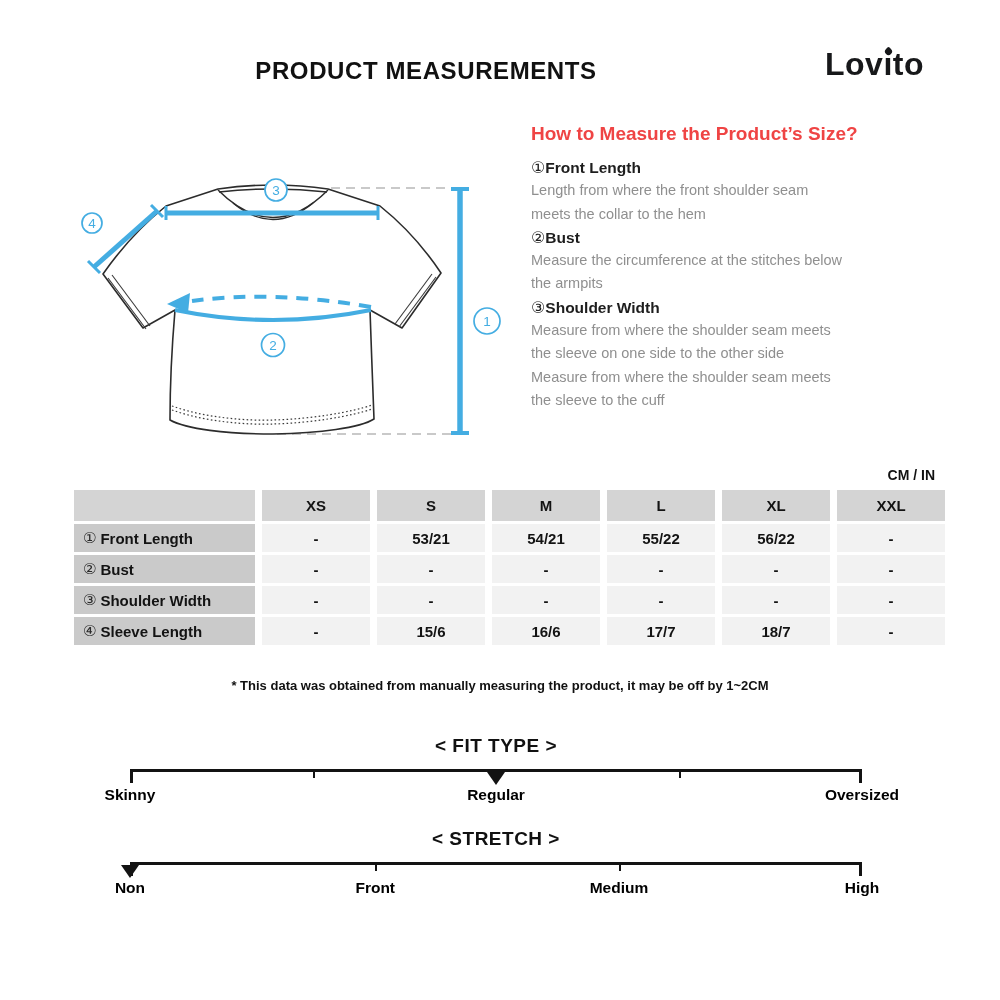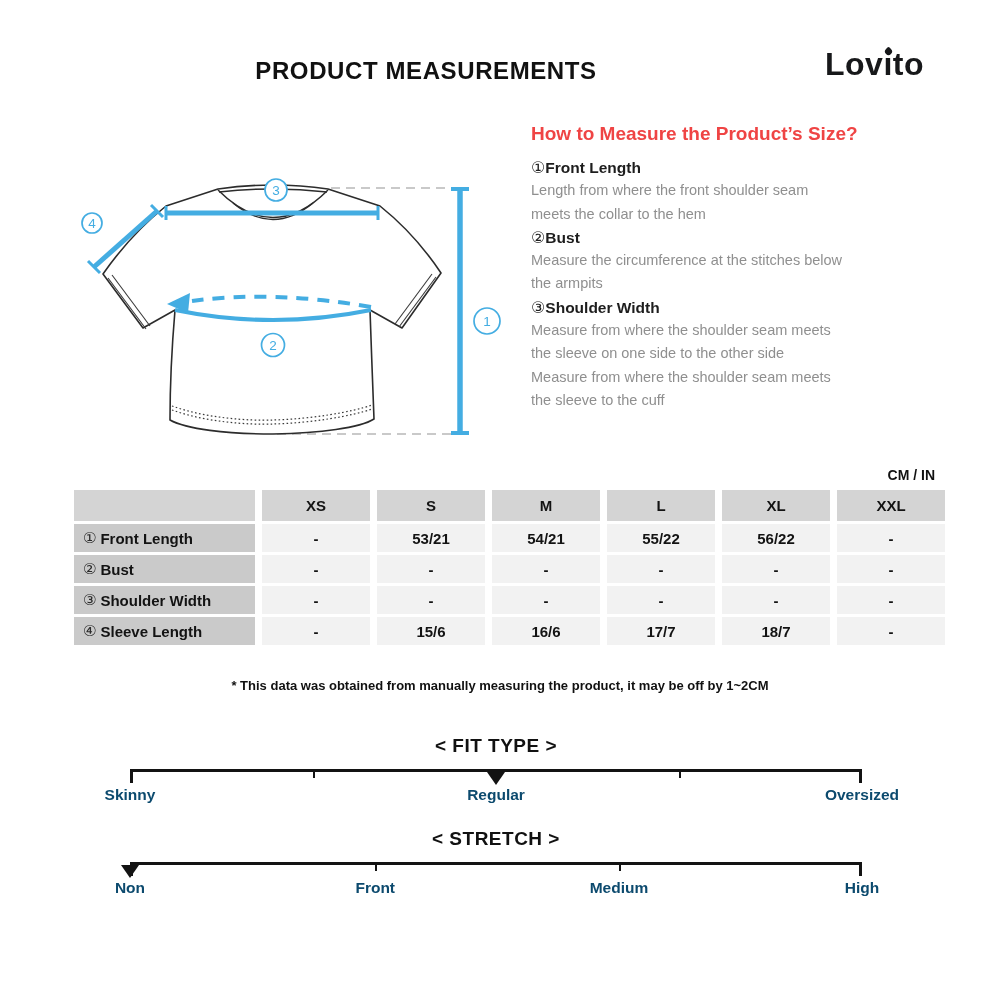--- a/index.html
+++ b/index.html
@@ -39,21 +39,21 @@
   .scale{position:absolute;left:130px;width:732px;}
   .scale-heading{text-align:center;font-size:19px;font-weight:bold;letter-spacing:.5px;color:#111;height:24px;}
   .scale-line{position:relative;height:3px;background:#131313;margin-top:10px;}
   .tick{position:absolute;top:0;background:#131313;}
   .tick.end{width:3px;height:14px;}
   .tick.mid{width:2px;height:9px;}
   .marker{position:absolute;top:3px;width:0;height:0;transform:translateX(-50%);
     border-left:9px solid transparent;border-right:9px solid transparent;border-top:13px solid #131313;}
   .scale-labels{position:relative;margin-top:14px;height:20px;}
   .scale-labels span{position:absolute;transform:translateX(-50%);white-space:nowrap;
-    font-size:15.5px;font-weight:bold;color:#0c4a6e;}
+    font-size:15.5px;font-weight:bold;color:#000000;}
 </style>
 </head>
 <body>
 
 <div id="page">
 
   <div class="title">PRODUCT MEASUREMENTS</div>
   <div class="logo"><span>Lov</span><span class="logo-i">ı</span><span>to</span></div>
 
   <svg class="diagram" width="450" height="320" viewBox="60 150 450 320">

